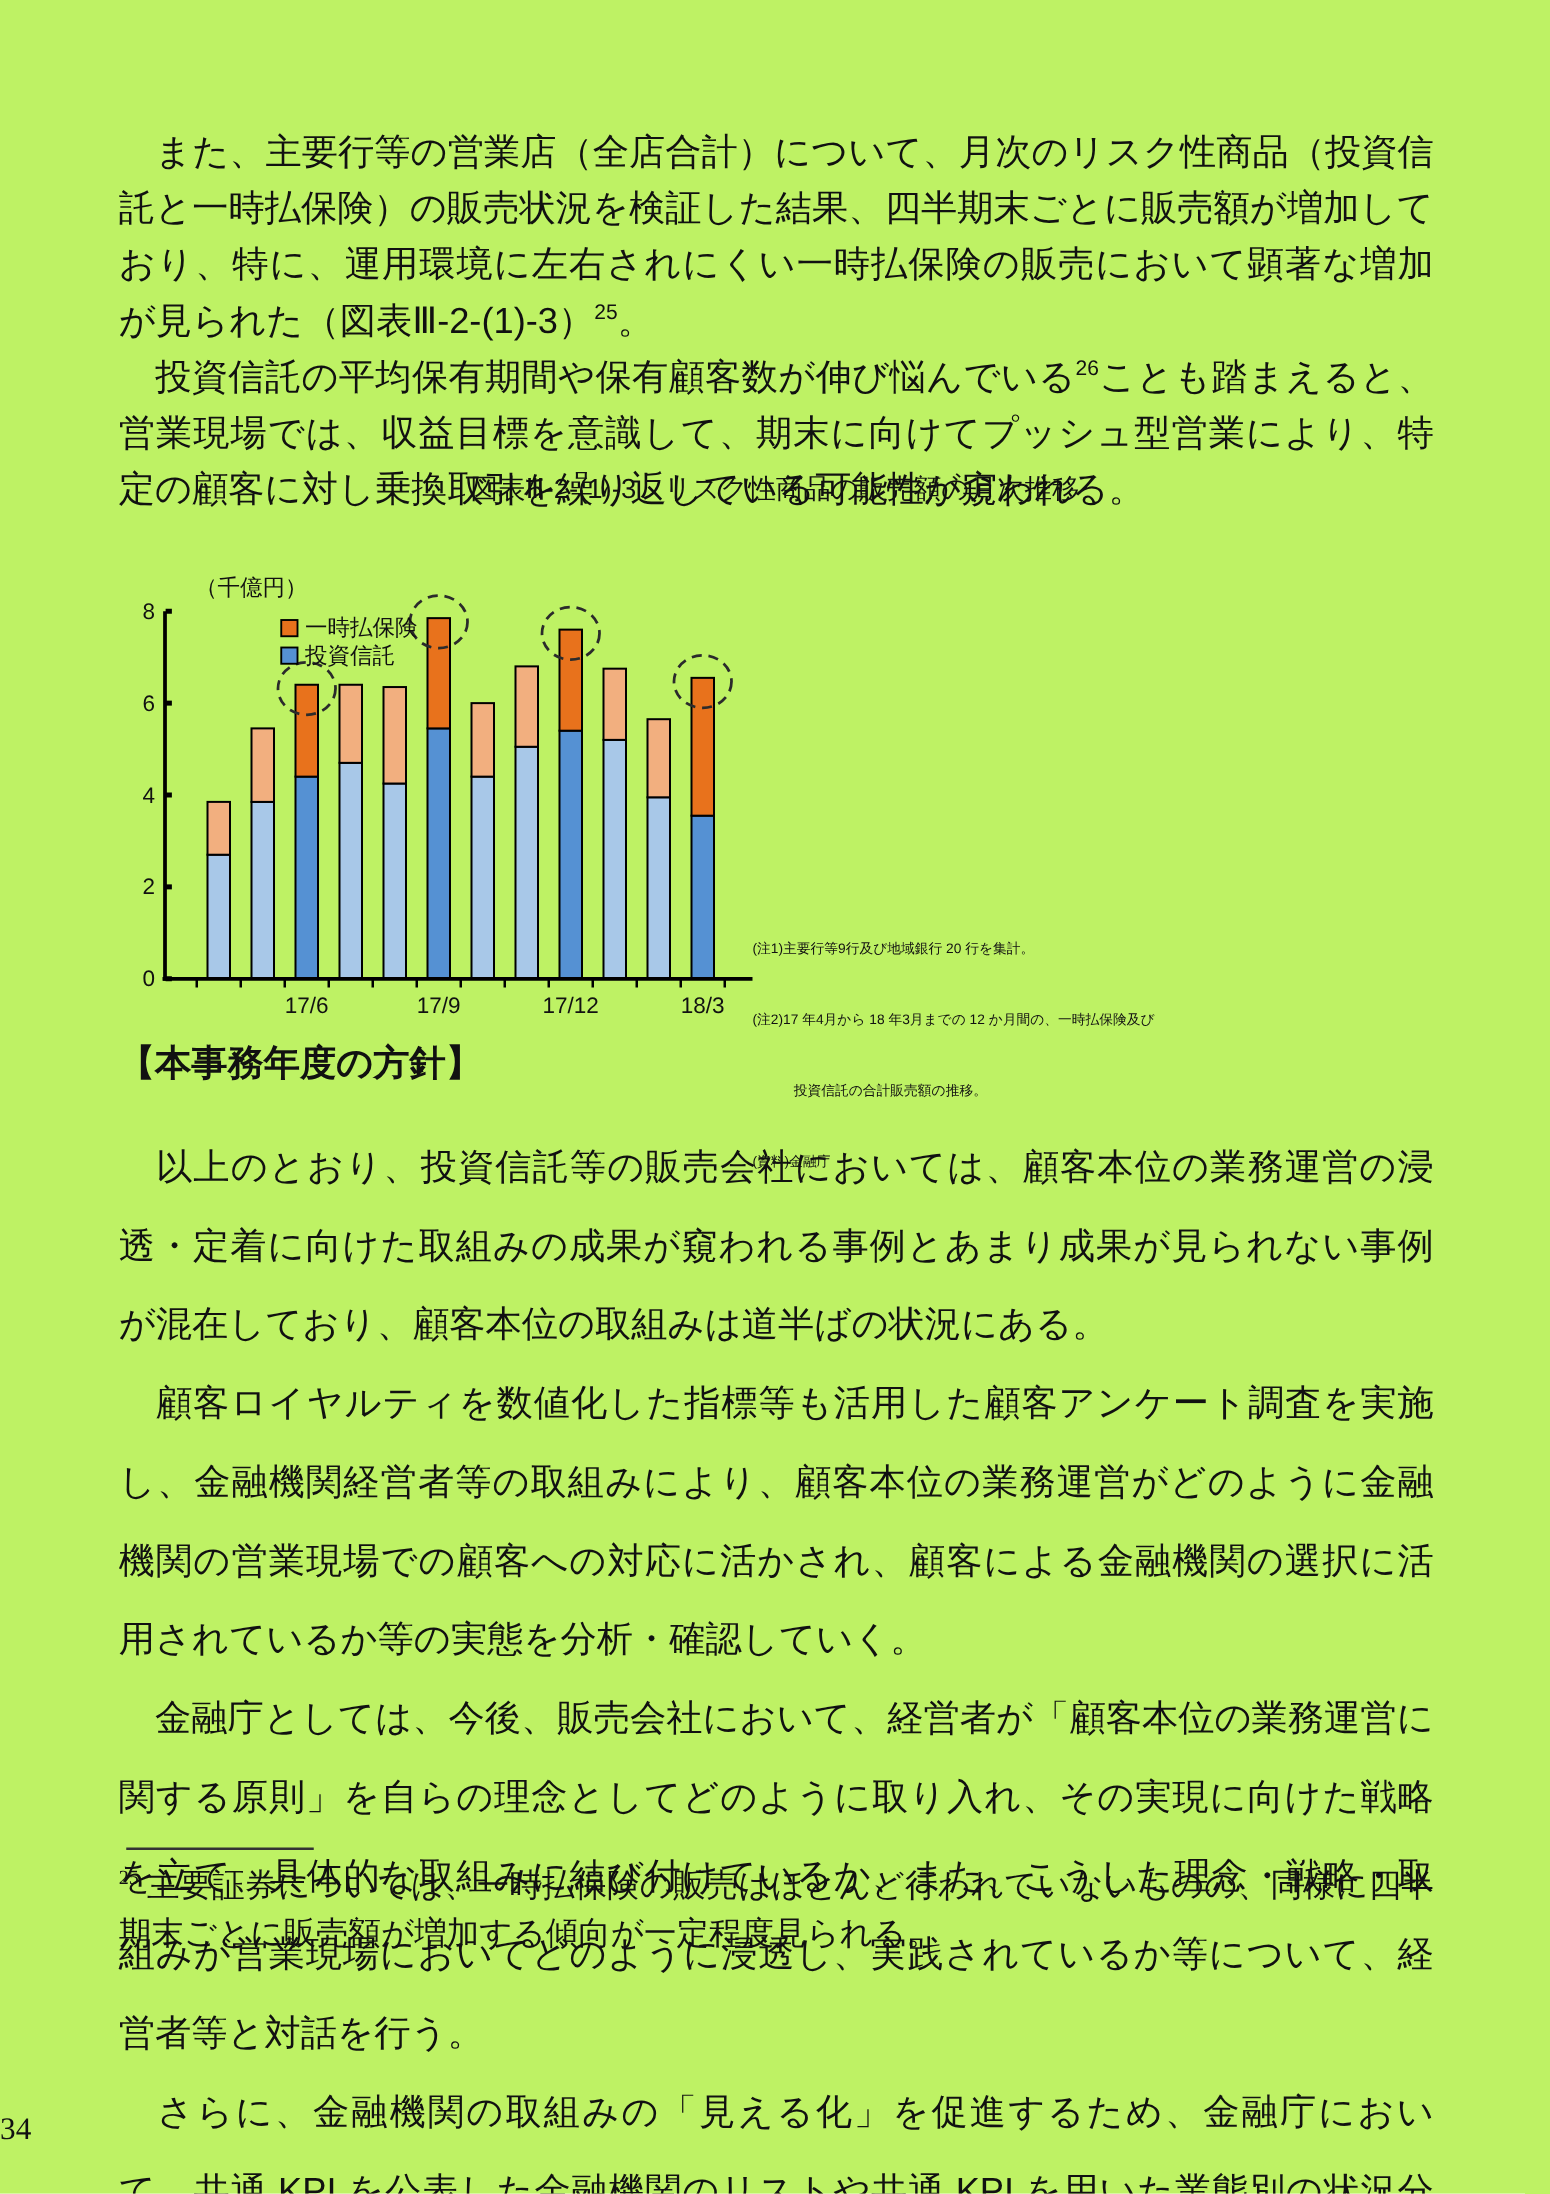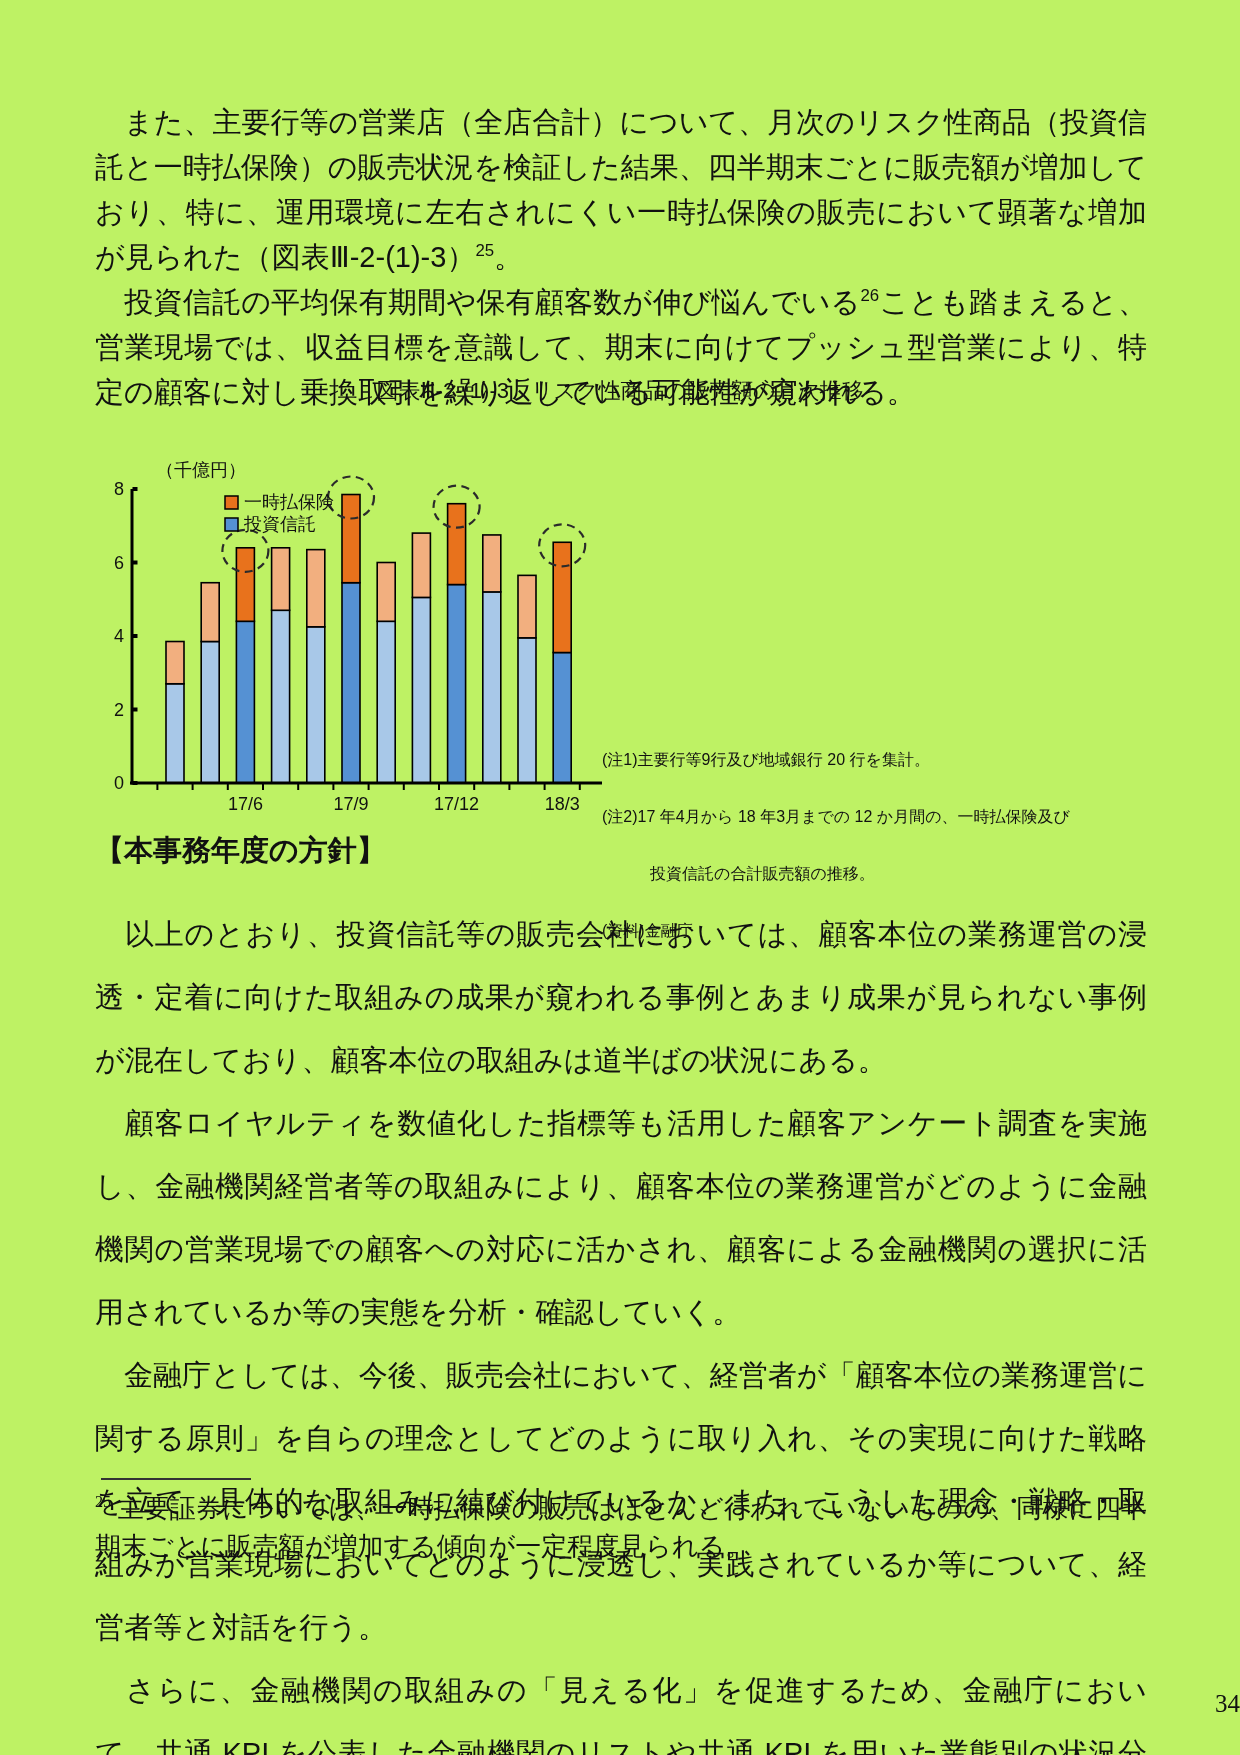--- a/index.html
+++ b/index.html
@@ -24,21 +24,21 @@
   sup.ref{font-size:0.58em;vertical-align:super;line-height:0;}
   .figure-title{
     left:0;right:0;top:376px;
     text-align:center;
     font-size:22px;
     color:#111;
   }
   .chart-svg{left:110px;top:420px;}
   .figure-notes{
     left:602px;top:712px;
-    font-size:16px;
+    font-size:11px;
     line-height:19px;
     color:#111;
     white-space:pre;
   }
   .section-heading{
     left:95px;top:831px;
     font-size:29px;
     font-weight:bold;
   }
   .footnotes{
@@ -50,21 +50,21 @@
   }
   .footnotes .sep{
     width:150px;height:0;
     border-top:2px solid #333;
     margin:0 0 10px 6px;
   }
   .footnotes p{margin:0;}
   .footnotes sup.ref{font-size:0.62em;}
   .page-number{
     left:0;right:0;top:1690px;
-    text-align:right;
+    text-align:left;
     font-family:"Liberation Serif","DejaVu Serif",serif;
     font-size:25px;
   }
 </style>
 </head>
 <body>
 
 <div class="page">
 
   <div class="abs body-text" style="left:95px;top:100px;">

